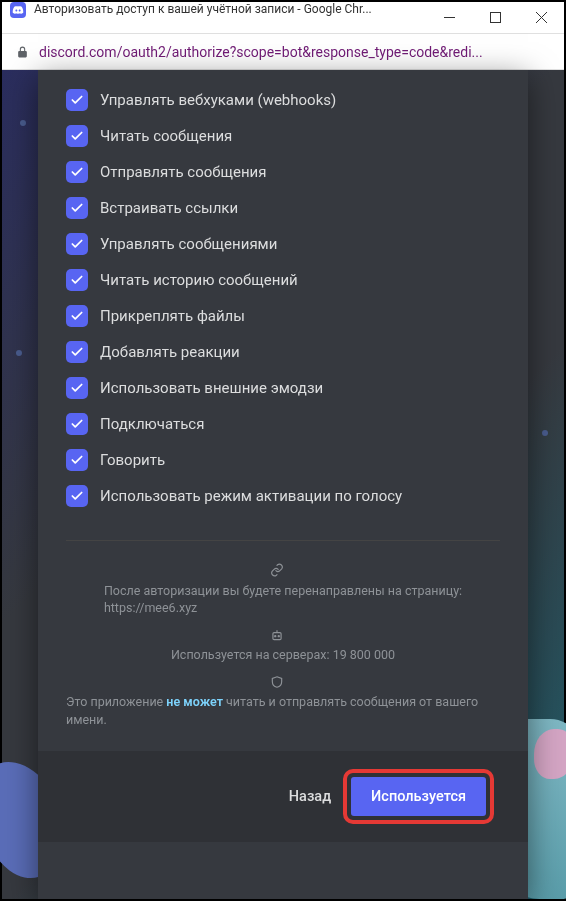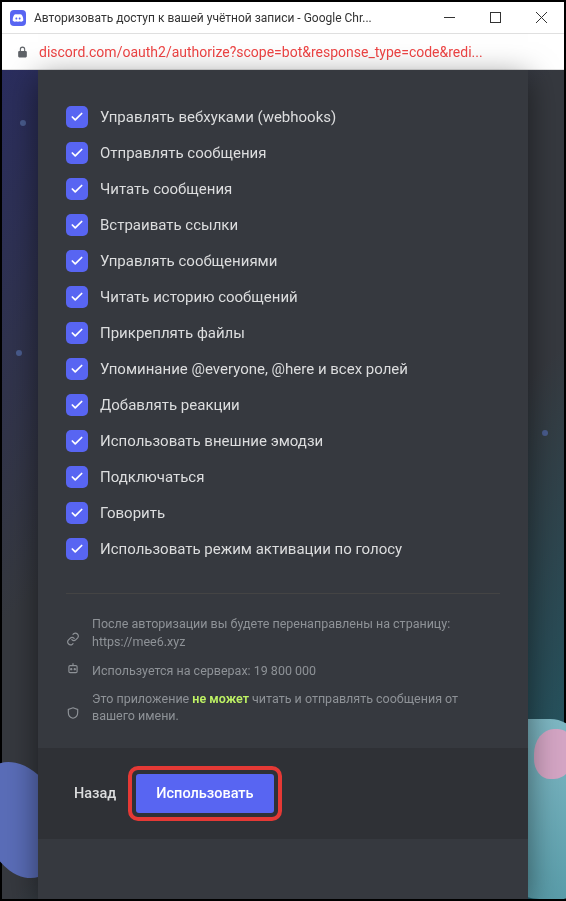--- a/index.html
+++ b/index.html
@@ -13,21 +13,20 @@
 }
 .outer-frame {
   position: absolute;
   top: 0; left: 0; right: 0; bottom: 0;
   border: 2px solid #000;
 }
 .title-bar {
   height: 32px;
   background: #fff;
   display: flex;
-  align-items: center;
   padding-left: 8px;
   border-bottom: 1px solid #e0e0e0;
 }
 .title-bar .favicon {
   width: 16px; height: 16px;
   background: #5865F2;
   border-radius: 4px;
   margin-right: 8px;
   display: flex; align-items: center; justify-content: center;
 }
@@ -43,21 +42,21 @@
 .address-bar {
   height: 36px;
   background: #fff;
   display: flex;
   align-items: center;
   padding: 0 14px;
   border-bottom: 1px solid #e0e0e0;
 }
 .lock { margin-right: 10px; color: #5f6368; }
 .lock svg { display: block; }
-.url { font-size: 14px; color: #ef4444; white-space: nowrap; overflow: hidden; }
+.url { font-size: 14px; color: #701a75; white-space: nowrap; overflow: hidden; }
 .content-area {
   position: absolute;
   top: 68px; left: 0; right: 0; bottom: 0;
   background: linear-gradient(135deg, #2a2d5e 0%, #36393f 40%, #36393f 60%, #1e5d6b 100%);
   display: flex;
   justify-content: center;
   padding: 0 36px;
 }
 .bg-dot {
   position: absolute;
@@ -90,21 +89,20 @@
 .auth-card {
   position: relative;
   width: 100%;
   background: #36393f;
   display: flex;
   flex-direction: column;
   box-shadow: 0 8px 30px rgba(0,0,0,0.5);
 }
 .perm-list {
   padding: 12px 28px 8px 28px;
-  margin-top: 17px;
 }
 .perm-item {
   display: flex;
   align-items: center;
   padding: 7px 0;
 }
 .checkbox {
   width: 22px; height: 22px;
   background: #5865F2;
   border-radius: 5px;
@@ -117,40 +115,41 @@
 .divider {
   height: 1px;
   background: #444;
   margin: 18px 28px 0 28px;
 }
 .info-section {
   padding: 16px 28px 18px 28px;
 }
 .info-row {
   display: flex;
-  align-items: flex-end;
+  align-items: center;
   padding: 5px 0;
   color: #8e9297;
   font-size: 12.5px;
   line-height: 1.4;
+  flex-direction: column;
 }
 .info-icon {
   width: 16px;
   margin-right: 10px;
   margin-top: 1px;
   flex-shrink: 0;
   color: #8e9297;
 }
-.info-text b { color: #bef264; font-weight: 600; }
+.info-text b { color: #7dd3fc; font-weight: 600; }
 .footer {
   background: #2f3136;
-  padding: 18px 24px;
+  padding: 18px 34px;
   display: flex;
   align-items: center;
-  justify-content: flex-start;
+  justify-content: flex-end;
 }
 .back-btn {
   color: #dcddde;
   font-size: 14.5px;
   font-weight: 500;
   padding: 10px 12px;
 }
 .authorize-wrap {
   border: 4px solid #e53935;
   border-radius: 10px;
@@ -222,36 +221,36 @@
               </svg>
           </div>
           <span class="perm-label">Управлять вебхуками (webhooks)</span>
         </div>
           <div class="perm-item" style="">
           <div class="checkbox">
             <svg width="14" height="14" viewBox="0 0 24 24" fill="none" stroke-width="3" stroke-linecap="round" stroke-linejoin="round">
                 <polyline points="20 6 9 17 4 12"></polyline>
               </svg>
           </div>
+          <span class="perm-label">Читать сообщения</span>
+        </div>
+          <div class="perm-item" style="">
+          <div class="checkbox">
+            <svg width="14" height="14" viewBox="0 0 24 24" fill="none" stroke-width="3" stroke-linecap="round" stroke-linejoin="round">
+                <polyline points="20 6 9 17 4 12"></polyline>
+              </svg>
+          </div>
           <span class="perm-label">Отправлять сообщения</span>
         </div>
           <div class="perm-item" style="">
           <div class="checkbox">
             <svg width="14" height="14" viewBox="0 0 24 24" fill="none" stroke-width="3" stroke-linecap="round" stroke-linejoin="round">
                 <polyline points="20 6 9 17 4 12"></polyline>
               </svg>
           </div>
-          <span class="perm-label">Читать сообщения</span>
-        </div>
-          <div class="perm-item" style="">
-          <div class="checkbox">
-            <svg width="14" height="14" viewBox="0 0 24 24" fill="none" stroke-width="3" stroke-linecap="round" stroke-linejoin="round">
-                <polyline points="20 6 9 17 4 12"></polyline>
-              </svg>
-          </div>
           <span class="perm-label">Встраивать ссылки</span>
         </div>
           <div class="perm-item" style="">
           <div class="checkbox">
             <svg width="14" height="14" viewBox="0 0 24 24" fill="none" stroke-width="3" stroke-linecap="round" stroke-linejoin="round">
                 <polyline points="20 6 9 17 4 12"></polyline>
               </svg>
           </div>
           <span class="perm-label">Управлять сообщениями</span>
         </div>
@@ -263,28 +262,20 @@
           </div>
           <span class="perm-label">Читать историю сообщений</span>
         </div>
           <div class="perm-item" style="">
           <div class="checkbox">
             <svg width="14" height="14" viewBox="0 0 24 24" fill="none" stroke-width="3" stroke-linecap="round" stroke-linejoin="round">
                 <polyline points="20 6 9 17 4 12"></polyline>
               </svg>
           </div>
           <span class="perm-label">Прикреплять файлы</span>
-        </div>
-          <div class="perm-item" style="">
-          <div class="checkbox">
-            <svg width="14" height="14" viewBox="0 0 24 24" fill="none" stroke-width="3" stroke-linecap="round" stroke-linejoin="round">
-                <polyline points="20 6 9 17 4 12"></polyline>
-              </svg>
-          </div>
-          <span class="perm-label">Упоминание @everyone, @here и всех ролей</span>
         </div>
           <div class="perm-item" style="">
           <div class="checkbox">
             <svg width="14" height="14" viewBox="0 0 24 24" fill="none" stroke-width="3" stroke-linecap="round" stroke-linejoin="round">
                 <polyline points="20 6 9 17 4 12"></polyline>
               </svg>
           </div>
           <span class="perm-label">Добавлять реакции</span>
         </div>
           <div class="perm-item" style="">
@@ -355,18 +346,18 @@
           </span>
           <span class="info-text">
             <span>Это приложение </span><b>не может</b><span> читать и отправлять сообщения от вашего имени.</span>
           </span>
         </div>
       </div>
 
       <div class="footer">
         <div class="back-btn">Назад</div>
         <div class="authorize-wrap">
-          <div class="authorize-btn">Использовать</div>
+          <div class="authorize-btn">Используется</div>
         </div>
       </div>
     </div>
   </div>
 </div>
 
 </body></html>

